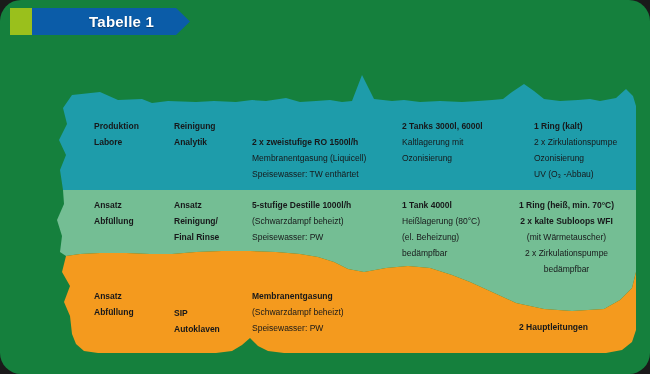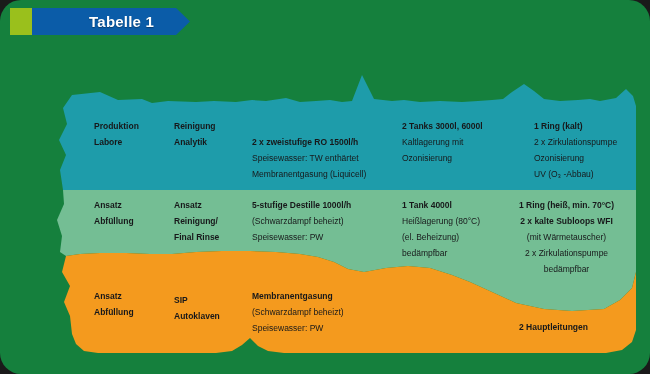--- a/index.html
+++ b/index.html
@@ -124,22 +124,22 @@
     <div class="cell" style="left:94px; top:118px;">
         <span class="l b">Produktion</span>
         <span class="l b">Labore</span>
       </div>
     <div class="cell" style="left:174px; top:118px;">
         <span class="l b">Reinigung</span>
         <span class="l b">Analytik</span>
       </div>
     <div class="cell" style="left:252px; top:118px;margin-top:16px;">
         <span class="l b">2 x zweistufige RO 1500l/h</span>
+        <span class="l">Membranentgasung (Liquicell)</span>
         <span class="l">Speisewasser: TW enthärtet</span>
-        <span class="l">Membranentgasung (Liquicell)</span>
       </div>
     <div class="cell" style="left:402px; top:118px;">
         <span class="l b">2 Tanks 3000l, 6000l</span>
         <span class="l">Kaltlagerung mit</span>
         <span class="l">Ozonisierung</span>
       </div>
     <div class="cell" style="left:519px; top:118px;margin-left:15px;">
         <span class="l b">1 Ring (kalt)</span>
         <span class="l">2 x Zirkulationspumpe</span>
         <span class="l">Ozonisierung</span>
@@ -171,21 +171,21 @@
         <span class="l b">2 x kalte Subloops WFI</span>
         <span class="l">(mit Wärmetauscher)</span>
         <span class="l">2 x Zirkulationspumpe</span>
         <span class="l">bedämpfbar</span>
       </div>
 
     <div class="cell" style="left:94px; top:288px;">
         <span class="l b">Ansatz</span>
         <span class="l b">Abfüllung</span>
       </div>
-    <div class="cell" style="left:174px; top:292px;">
+    <div class="cell" style="left:174px; top:305px;">
         <span class="l b">SIP</span>
         <span class="l b">Autoklaven</span>
       </div>
     <div class="cell" style="left:252px; top:288px;">
         <span class="l b">Membranentgasung</span>
         <span class="l">(Schwarzdampf beheizt)</span>
         <span class="l">Speisewasser: PW</span>
       </div>
     <div class="cell" style="left:402px; top:288px;"></div>
     <div class="cell" style="left:519px; top:288px;margin-top:31px;">

